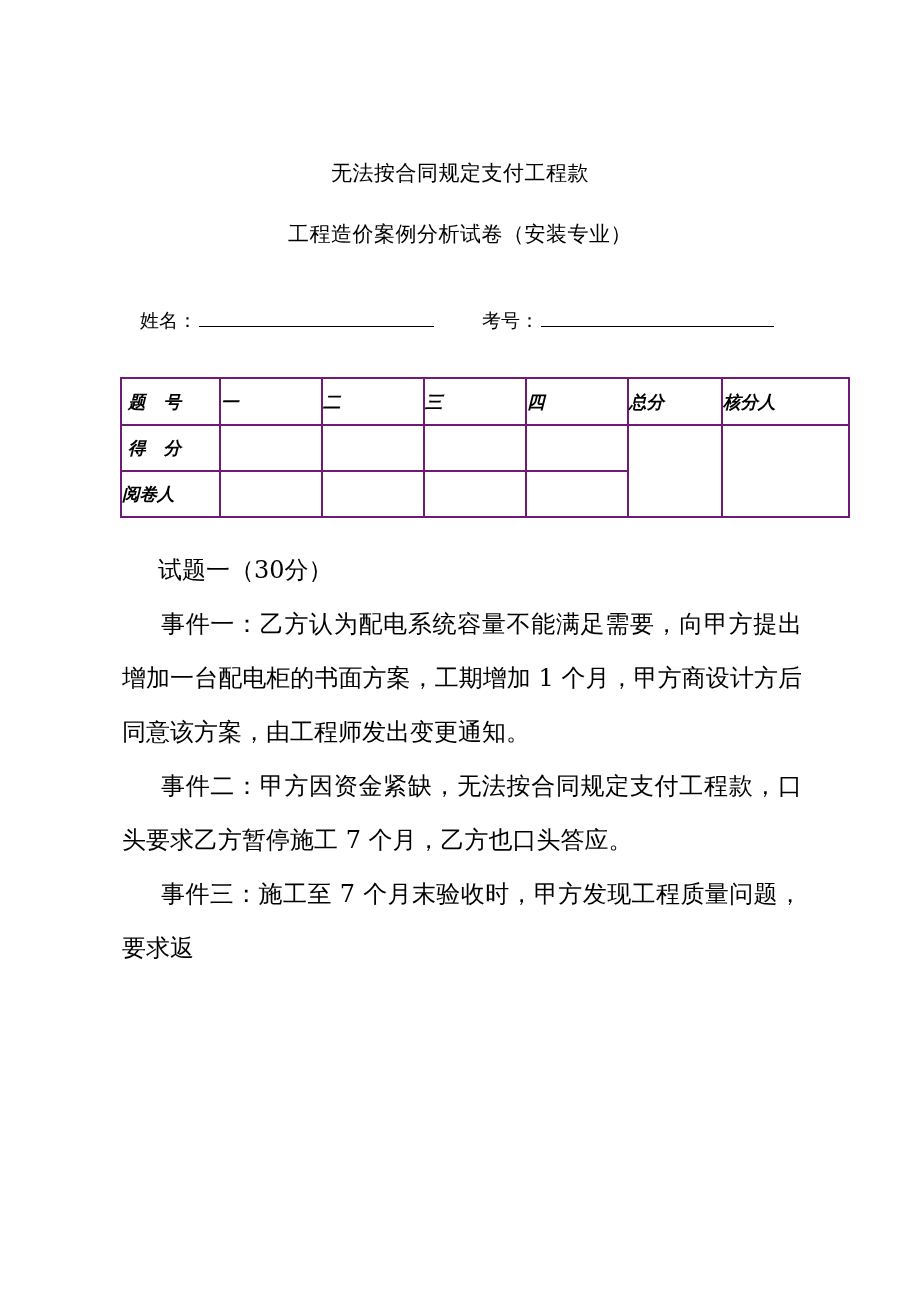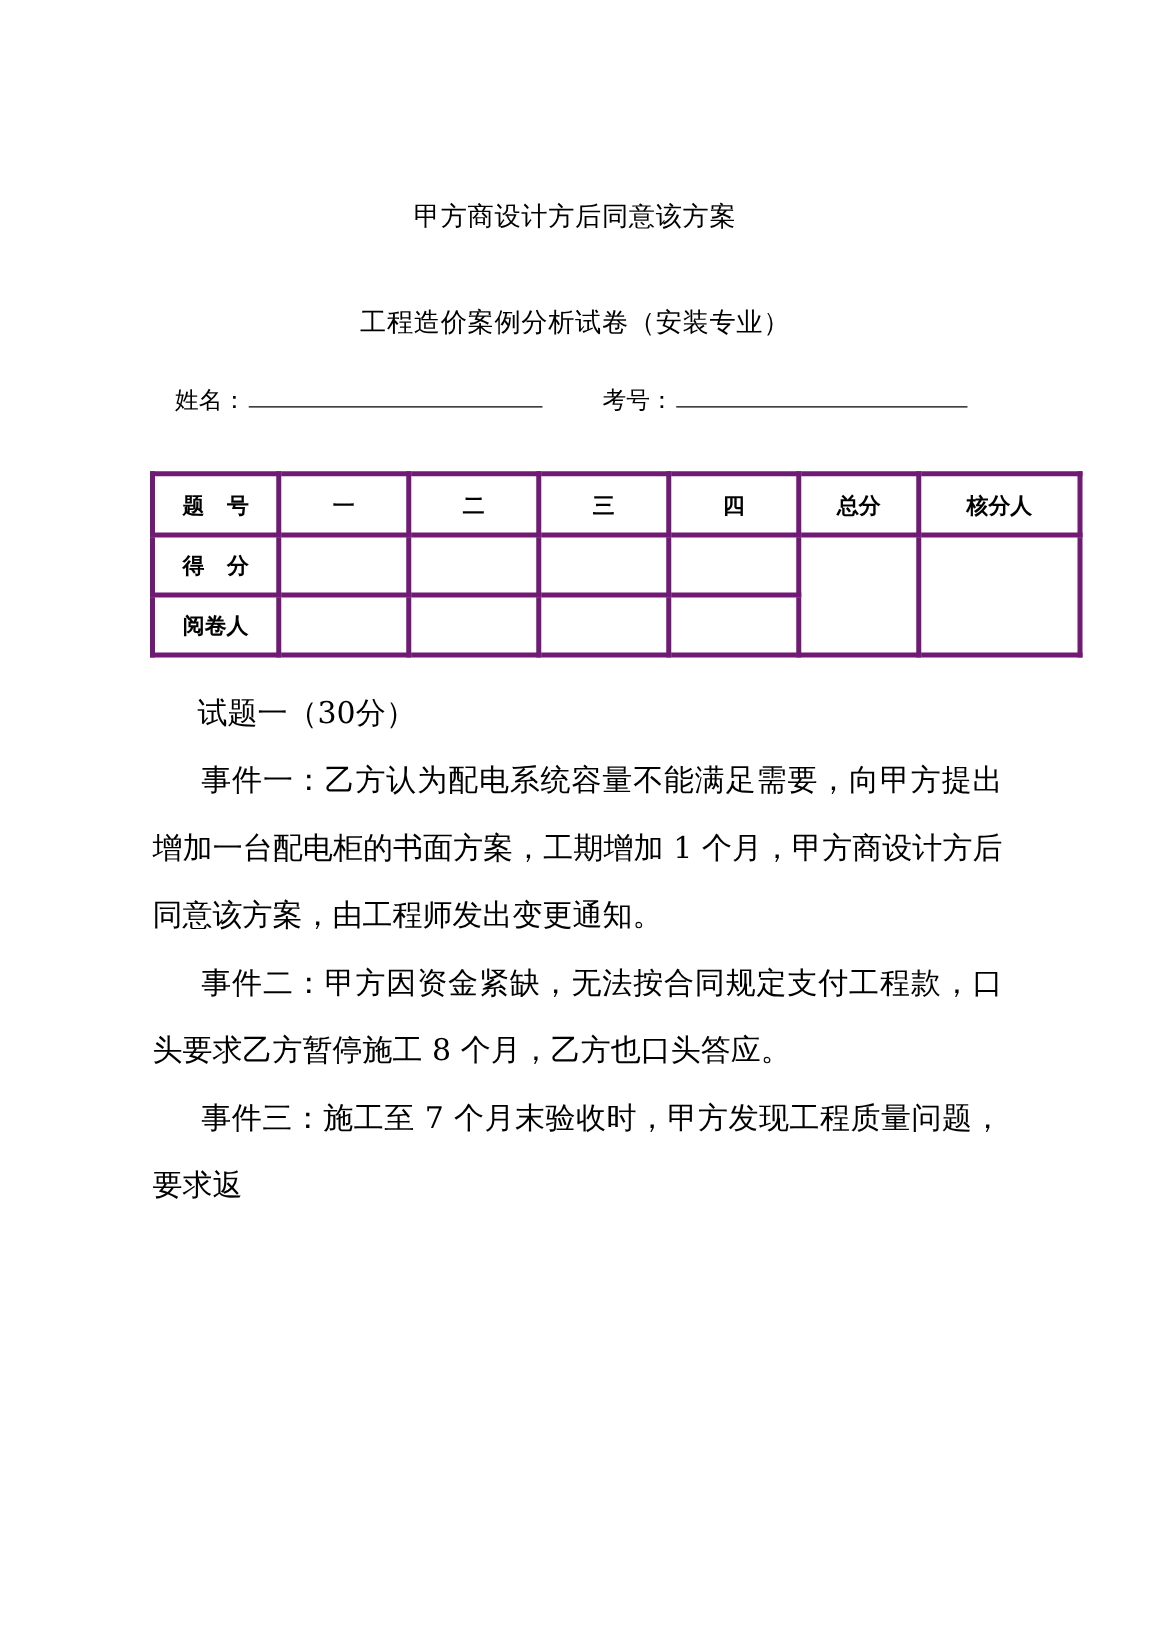--- a/index.html
+++ b/index.html
@@ -40,21 +40,20 @@
     position: absolute;
     left: 0;
     top: 219px;
     width: 920px;
     text-align: center;
     font-size: 21px;
     font-weight: 400;
     letter-spacing: 0.5px;
     line-height: 30px;
     font-family: "DejaVu Serif", "Liberation Serif", serif;
-    margin-top: 24px;
   }
 
   
   .id-row {
     position: absolute;
     left: 140px;
     top: 306px;
     width: 660px;
     height: 34px;
   }
@@ -88,28 +87,28 @@
     top: 377px;
     width: 681px;
   }
   table.score-table {
     border-collapse: collapse;
     width: 681px;
     table-layout: fixed;
     border: 2.3px solid #000;
   }
   table.score-table td {
-    border: 4px solid #701a75;
-    text-align: center;
+    border: 2px solid #701a75;
     vertical-align: middle;
     font-size: 17.5px;
     font-weight: bold;
     font-family: "DejaVu Sans", "Liberation Sans", sans-serif;
     height: 44px;
     padding: 0;
+    font-style: italic;
   }
   table.score-table tr.row-head td { height: 45px; }
   table.score-table tr.row-score td { height: 44px; }
   table.score-table tr.row-marker td { height: 44px; }
   td.col-label { width: 97px; letter-spacing: 6px; text-indent: 6px; }
   td.col-label.nospace { letter-spacing: 0px; text-indent: 0px; }
   td.col-q { width: 100px; }
   td.col-total { width: 92px; margin-top: 28px; }
   td.col-checker { width: 125px; }
   td.blank-cell { font-weight: normal; }
@@ -131,21 +130,21 @@
     letter-spacing: 0px;
   }
   .para.indent { text-indent: 39px; }
   .para.q-head { text-indent: 36px; }
 </style>
 </head>
 <body>
 
 <div class="page">
 
-  <div class="doc-title-1">甲方商设计方后同意该方案</div>
+  <div class="doc-title-1">无法按合同规定支付工程款</div>
 
   <div class="doc-title-2">工程造价案例分析试卷（安装专业）</div>
 
   <div class="id-row">
     <div class="field field-code">
       <span class="field-label">考号：</span>
       <span class="field-rule"></span>
     </div>
     <div class="field field-name">
       <span class="field-label">姓名：</span>
@@ -181,17 +180,17 @@
         <td class="blank-cell"></td>
         <td class="blank-cell"></td>
       </tr>
     </tbody>
       </table>
   </div>
 
   <div class="body-text">
     <p class="para q-head">试题一（30分）</p>
     <p class="para indent">事件一：乙方认为配电系统容量不能满足需要，向甲方提出增加一台配电柜的书面方案，工期增加 1 个月，甲方商设计方后同意该方案，由工程师发出变更通知。</p>
-    <p class="para indent">事件二：甲方因资金紧缺，无法按合同规定支付工程款，口头要求乙方暂停施工 8 个月，乙方也口头答应。</p>
+    <p class="para indent">事件二：甲方因资金紧缺，无法按合同规定支付工程款，口头要求乙方暂停施工 7 个月，乙方也口头答应。</p>
     <p class="para indent">事件三：施工至 7 个月末验收时，甲方发现工程质量问题，要求返</p>
   </div>
 
 </div>
 
 </body></html>

